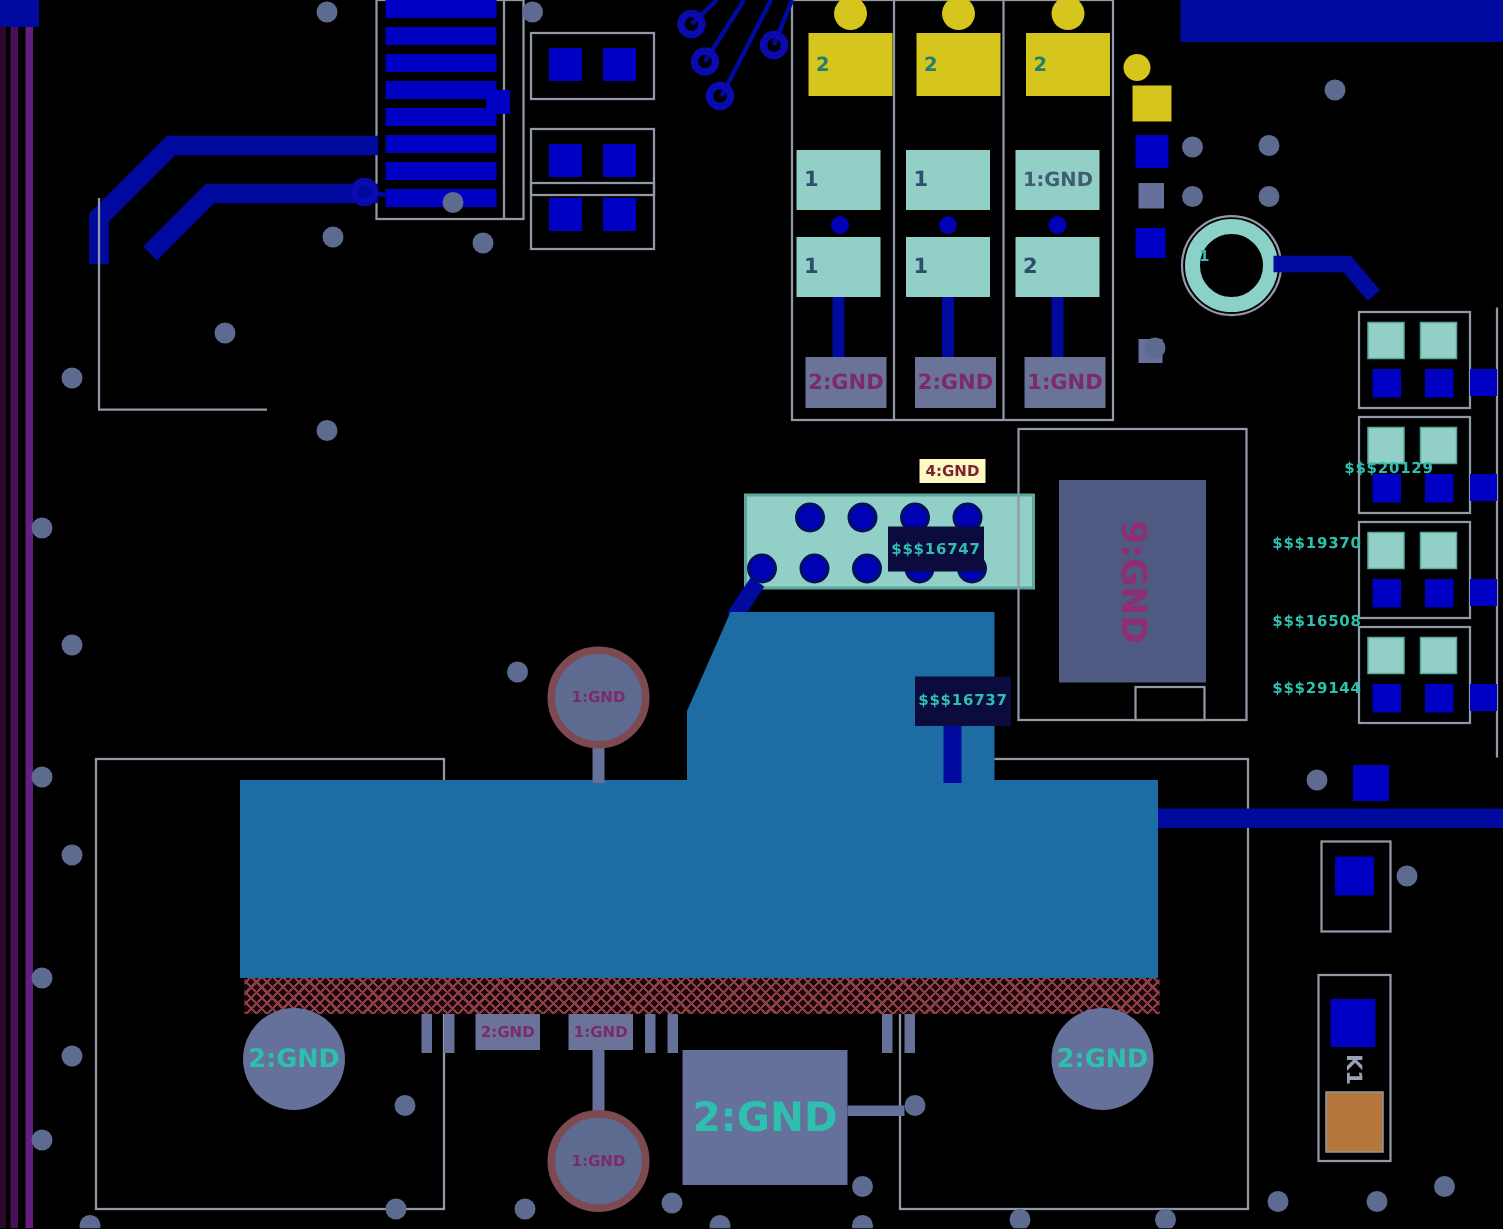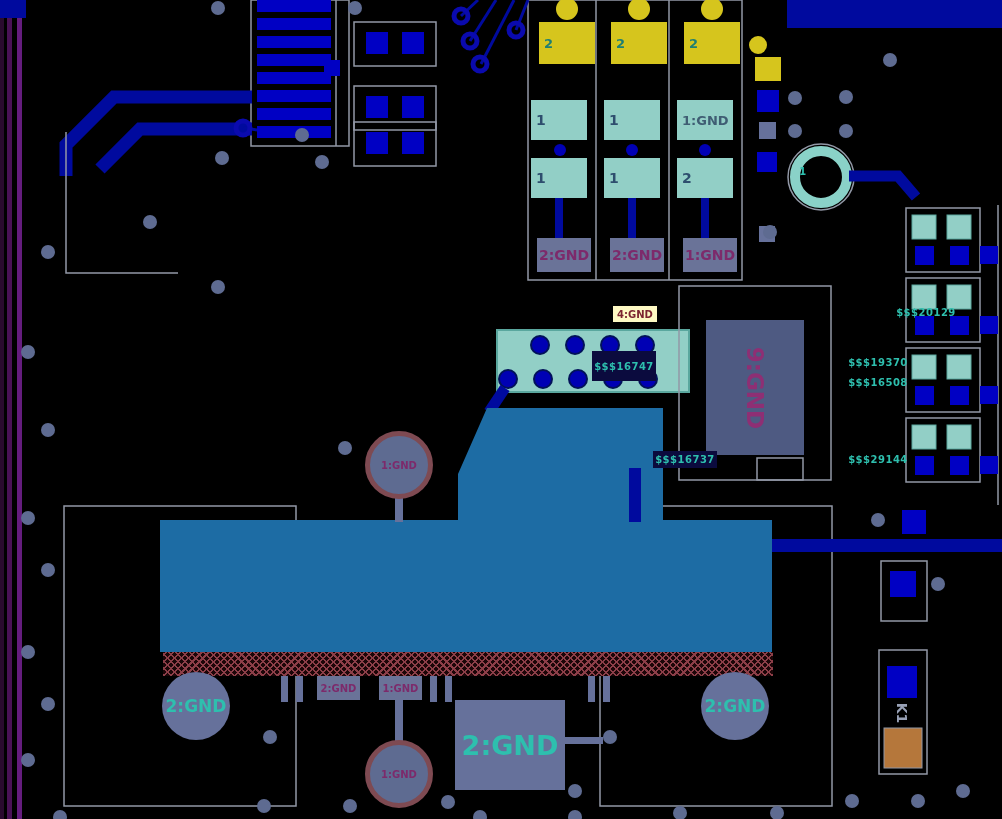--- a/index.html
+++ b/index.html
@@ -274,25 +274,25 @@
 <div class="lbl" style="left:683px;top:238px;width:54px;height:34px;background:#6a7398;color:#7d2a6b;font-size:14px;">1:GND</div>
 
 <div class="lbl" style="left:613px;top:306px;width:44px;height:16px;background:#fef9c3;color:#7c2430;font-size:10px;">4:GND</div>
 
 <div class="lbl darknet netlbl" style="left:592px;top:351px;width:64px;height:30px;">$$$16747</div>
 
 <div class="lbl" style="left:706px;top:320px;width:98px;height:135px;background:#4e5a82;">
   <span style="transform:rotate(90deg);white-space:nowrap;color:#8e2f74;font-size:23px;font-weight:bold;">9:GND</span>
 </div>
 
-<div class="lbl darknet netlbl" style="left:610px;top:451px;width:64px;height:17px;margin-left:43px;">$$$16737</div>
+<div class="lbl darknet netlbl" style="left:610px;top:451px;width:64px;height:33px;">$$$16737</div>
 
 <div class="lbl netlbl" style="left:896px;top:306px;width:60px;height:13px;">$$$20129</div>
 <div class="lbl netlbl" style="left:848px;top:356px;width:60px;height:13px;">$$$19370</div>
-<div class="lbl netlbl" style="left:848px;top:376px;width:60px;height:13px;text-align:center;">$$$16508</div>
+<div class="lbl netlbl" style="left:848px;top:408px;width:60px;height:13px;text-align:center;">$$$16508</div>
 <div class="lbl netlbl" style="left:848px;top:453px;width:60px;height:13px;">$$$29144</div>
 
 <div class="lbl netlbl" style="left:793px;top:164px;width:20px;height:14px;">1</div>
 
 <div class="ringpad" style="left:365px;top:431px;">1:GND</div>
 <div class="ringpad" style="left:365px;top:740px;">1:GND</div>
 
 <div class="gndcircle" style="left:162px;top:672px;">2:GND</div>
 <div class="gndcircle" style="left:701px;top:672px;">2:GND</div>
 

